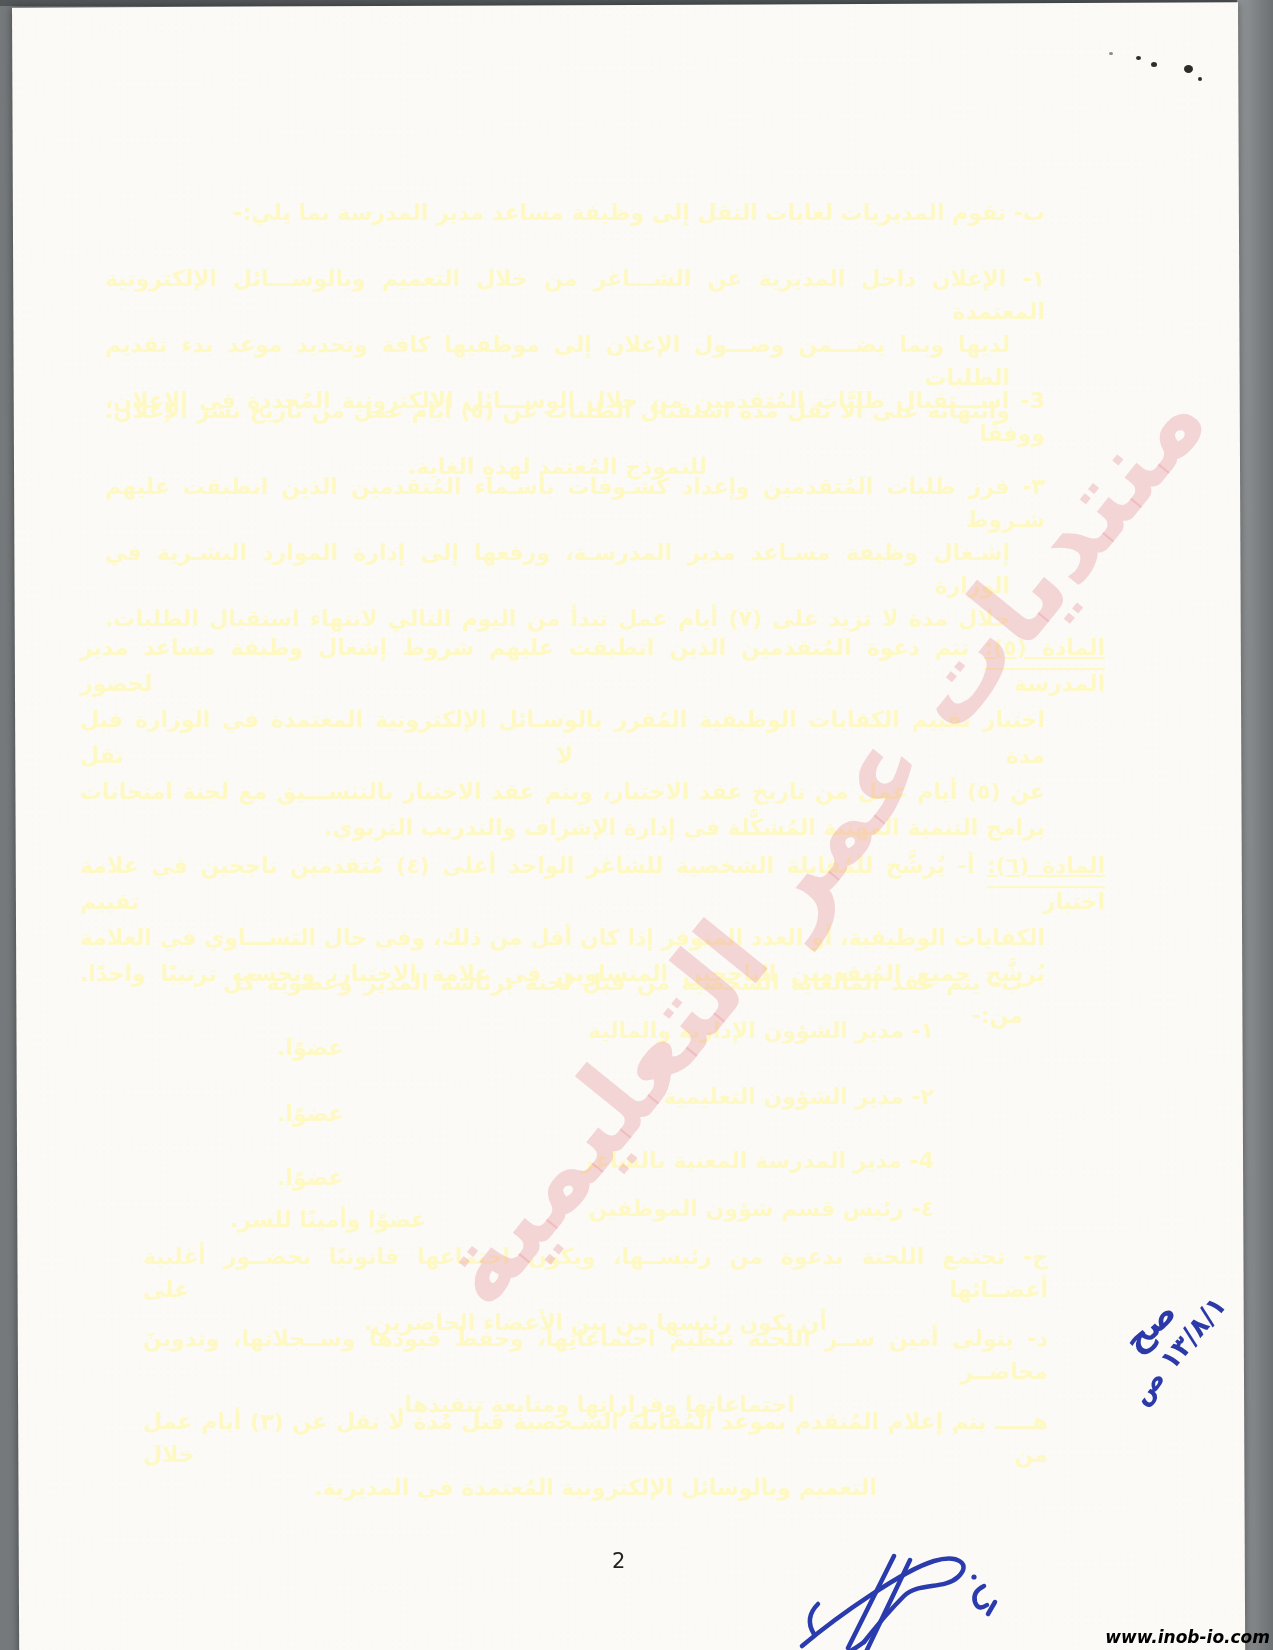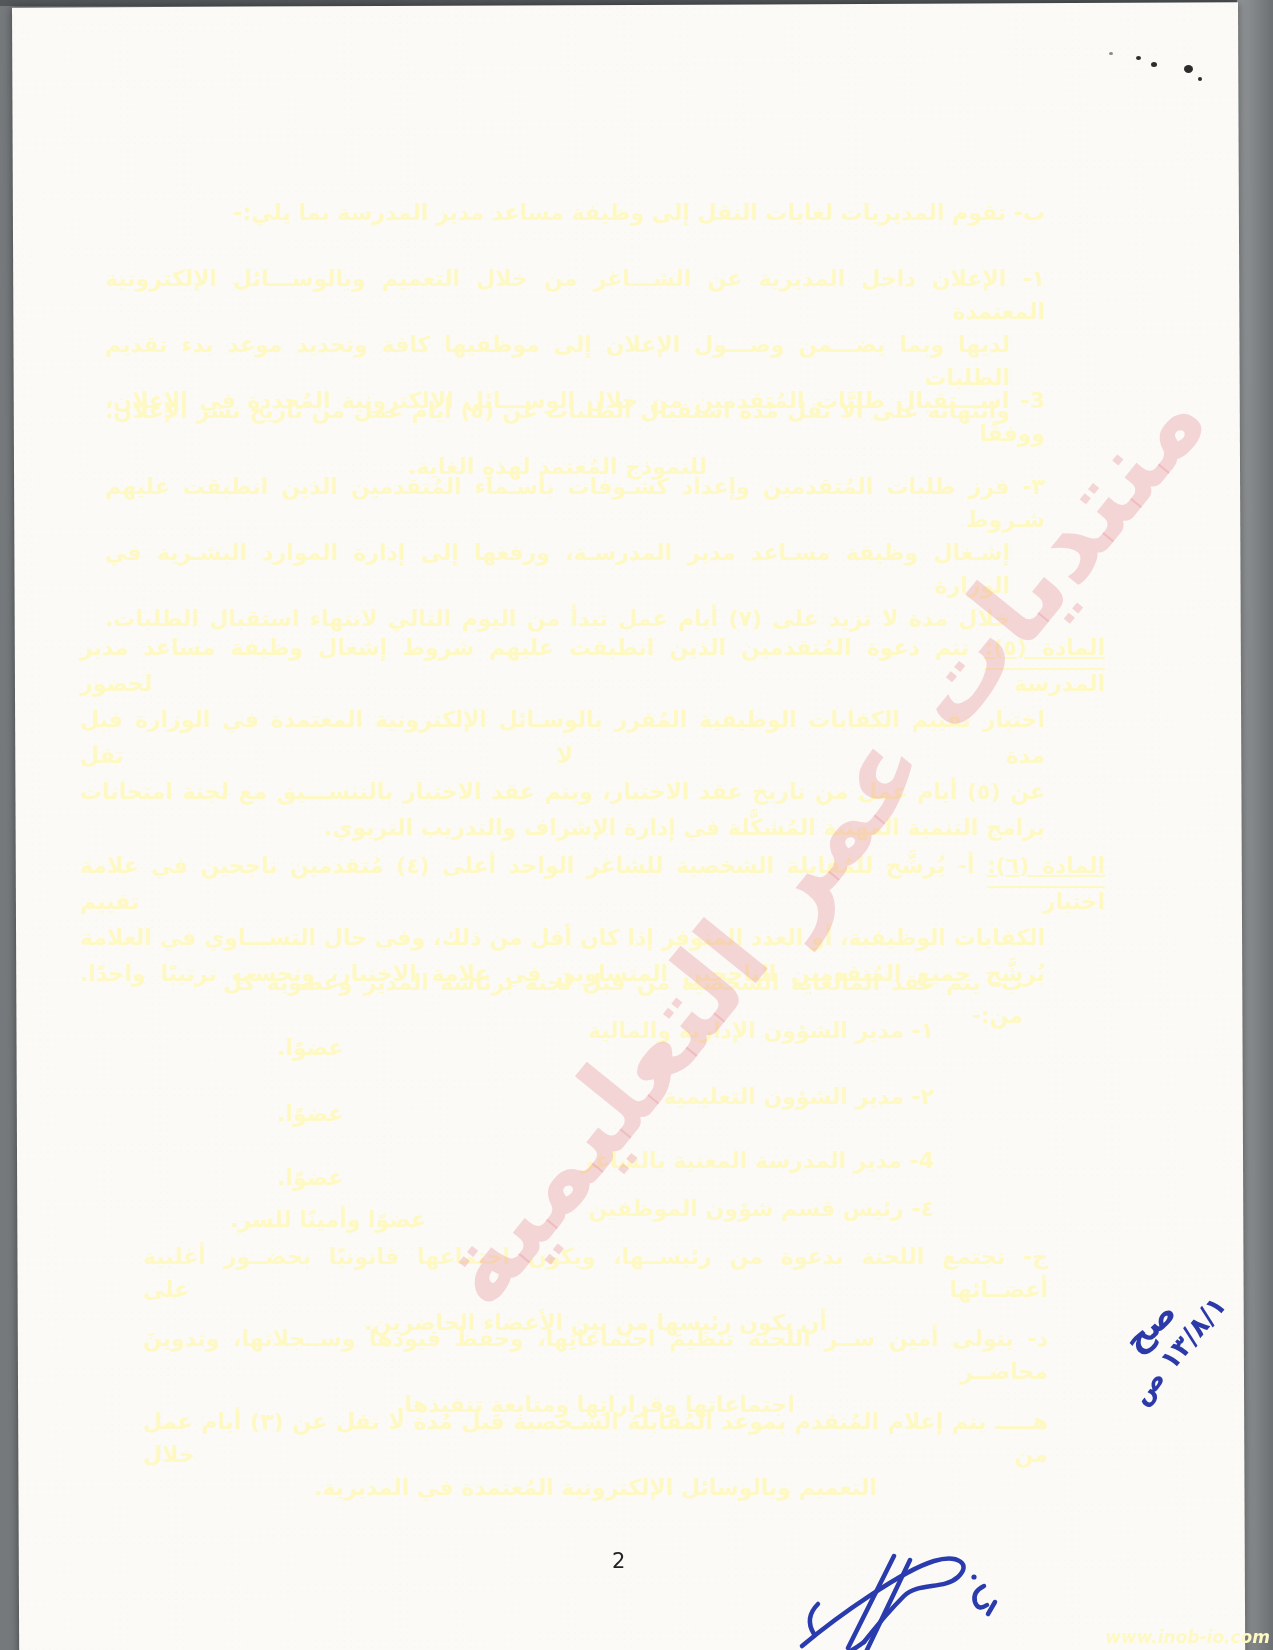--- a/index.html
+++ b/index.html
@@ -48,21 +48,21 @@
   .hand-note{
     position:absolute;left:1052px;top:1300px;width:220px;z-index:7;
     transform:rotate(-50deg);transform-origin:center;
     color:#2b3aa8;direction:rtl;text-align:center;
   }
   .hand-note .n1{font-size:34px;font-weight:700;display:block;transform:rotate(6deg);}
   .hand-note .n2{font-size:27px;font-weight:700;display:block;margin-top:2px;}
   .signature{position:absolute;left:788px;top:1550px;z-index:7;}
   .site-mark{
     position:absolute;right:3px;top:1627px;z-index:8;direction:ltr;
-    font-size:17px;font-weight:700;font-style:italic;color:#fef9c3;
+    font-size:17px;font-weight:700;font-style:italic;color:#000000;
   }
   .dot{position:absolute;border-radius:50%;background:#2c2c2c;z-index:5;}
 </style>
 </head>
 <body>
 
 <div class="scan">
   <div class="edge-top"></div>
   <div class="paper"></div>
   <div class="edge-right"></div>

